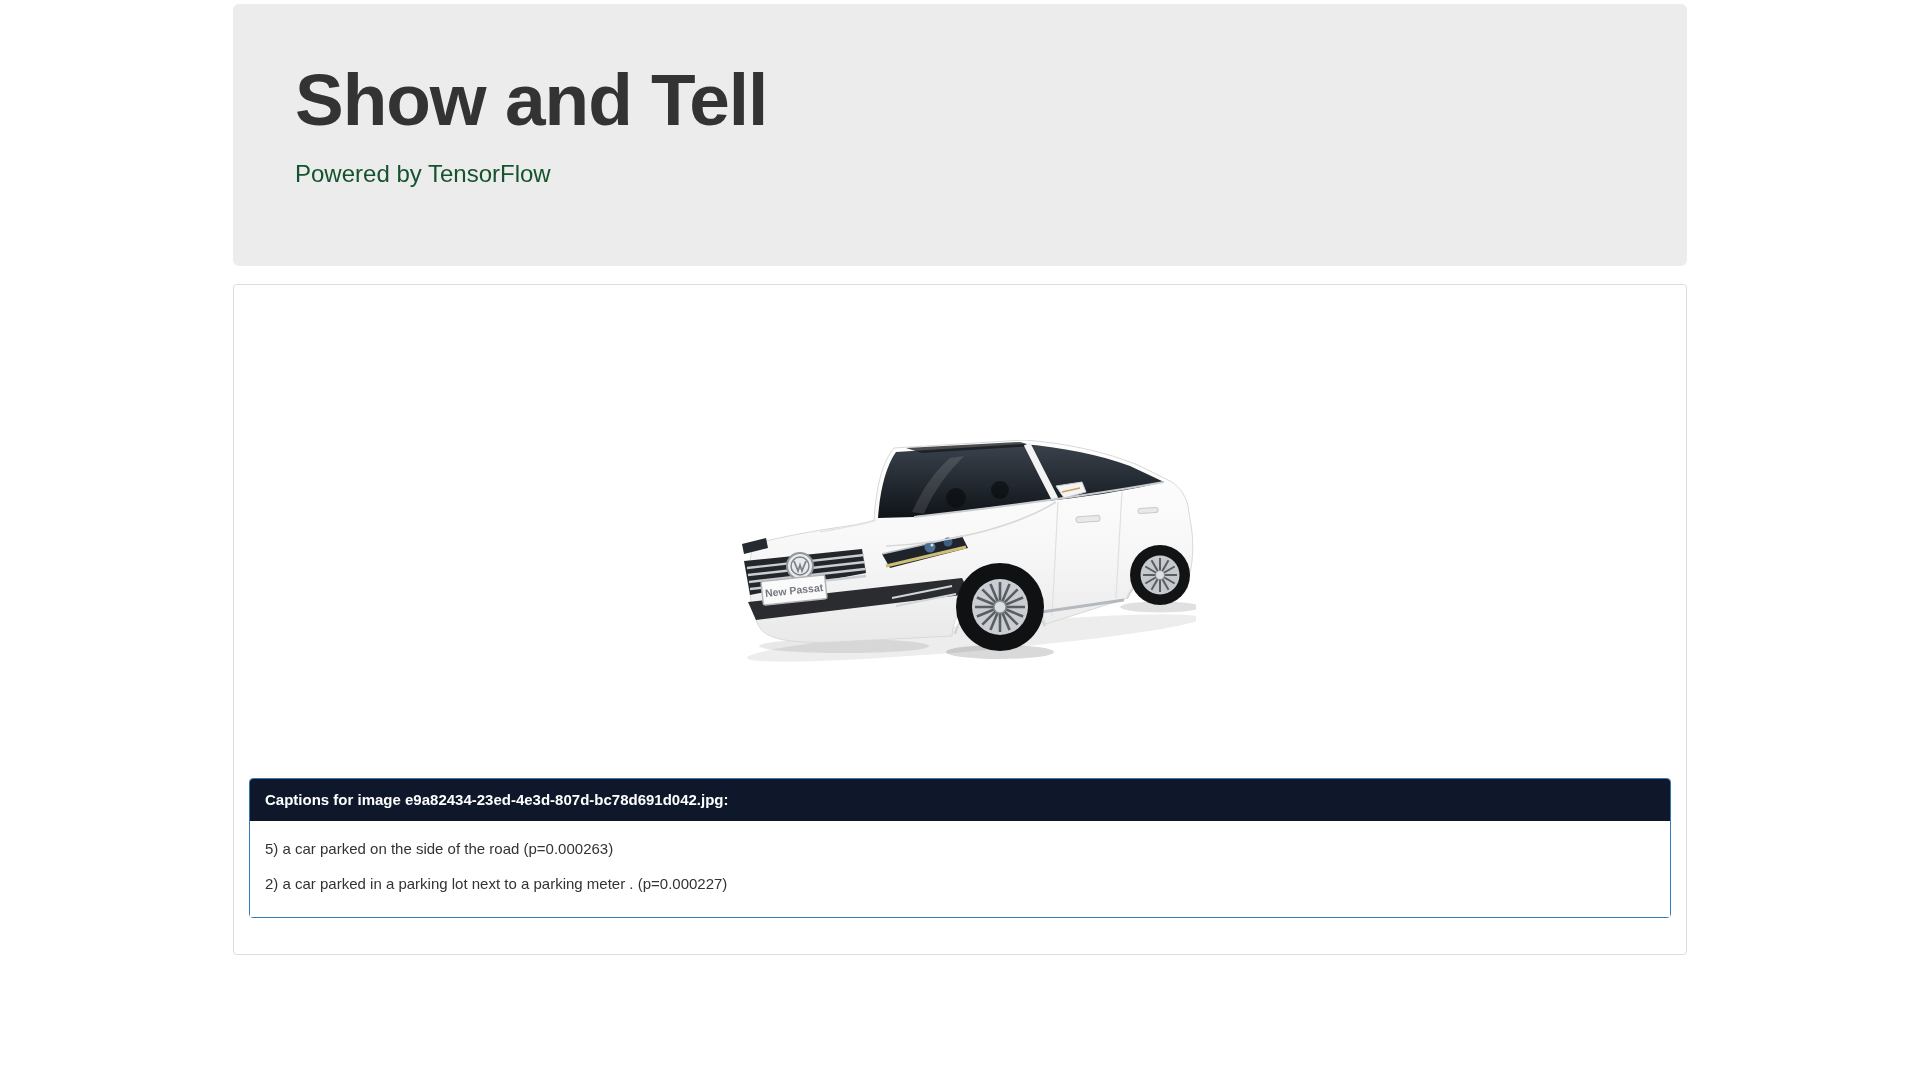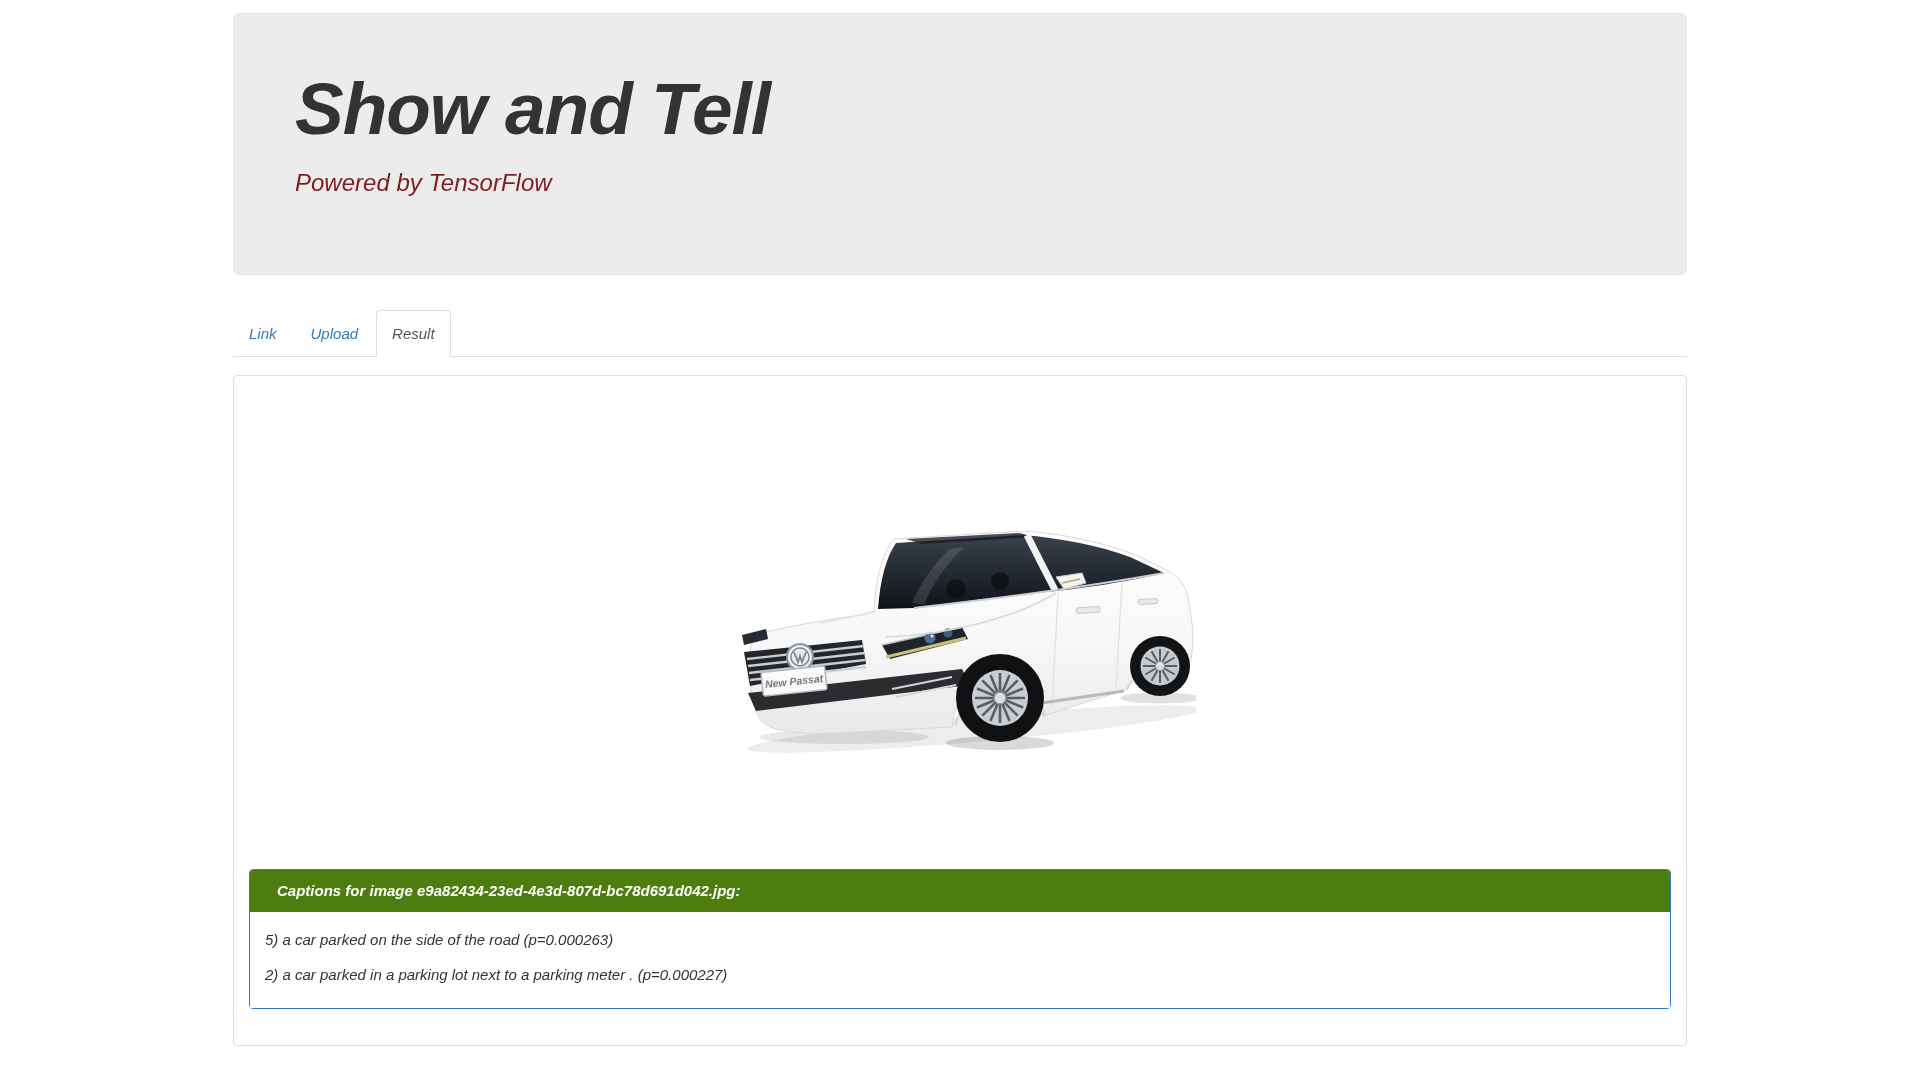--- a/index.html
+++ b/index.html
@@ -4,42 +4,42 @@
 <title>Show and Tell</title>
 <style>
   * { box-sizing: border-box; }
   html, body { margin: 0; padding: 0; background: #fff; }
   body {
     font-family: "Liberation Sans", sans-serif;
     color: #333;
     width: 1920px; height: 1089px;
     overflow: hidden;
   }
-  .container { width: 1454px; margin: 13px auto; font-style: italic; }
+  .container { width: 1454px; margin: 4px auto; }
 
   
   .jumbotron {
     background: #ececec;
     border-radius: 6px;
     height: 262px;
     padding: 58px 62px 0 62px;
   }
   .jumbotron h1 {
     margin: 0;
     font-size: 73px;
     line-height: 1.04;
     font-weight: bold;
     letter-spacing: -1px;
     color: #333;
   }
   .jumbotron .subtitle {
     margin: 22px 0 0 0;
     font-size: 24px;
     font-weight: 300;
-    color: #7f1d1d;
+    color: #14532d;
   }
 
   
   .nav-tabs {
     list-style: none;
     display: flex;
     margin: 35px 0 0 0;
     padding: 0;
     border-bottom: 1px solid #ddd;
   }
@@ -73,25 +73,25 @@
   .image-area { height: 478px; position: relative; }
   .car-svg { position: absolute; top: 140px; left: 50%; margin-left: -236px; }
 
   
   .caption-panel {
     border: 1px solid #337ab7;
     border-radius: 4px;
     margin-bottom: 21px;
   }
   .caption-heading {
-    background: #4d7c0f;
+    background: #0f172a;
     color: #fff;
     font-size: 15px;
     font-weight: 600;
-    padding: 12px 27px;
+    padding: 12px 15px;
     border-radius: 3px 3px 0 0;
     line-height: 18px;
   }
   .caption-body { padding: 18px 15px 23px 15px; background: #fff; }
   .caption-body p {
     margin: 0 0 15px 0;
     font-size: 15px;
     line-height: 20px;
     color: #333;
   }
@@ -100,31 +100,20 @@
 </head>
 <body>
 
 <div class="container">
 
   <div class="jumbotron">
     <h1>Show and Tell</h1>
     <p class="subtitle">Powered by TensorFlow</p>
   </div>
 
-  <ul class="nav-tabs">
-    <li>
-      <a class="tab-link">Link</a>
-    </li>
-    <li>
-      <a class="tab-link">Upload</a>
-    </li>
-    <li class="active">
-      <a class="tab-link">Result</a>
-    </li>
-  </ul>
 
   <div class="main-panel">
 
     <div class="image-area">
 
       <svg class="car-svg" width="472" height="222" viewBox="0 0 472 222">
         <defs>
           <linearGradient id="bodyGrad" x1="0" y1="0" x2="0" y2="1">
             <stop offset="0" stop-color="#ffffff"></stop>
             <stop offset="0.55" stop-color="#f7f7f7"></stop>

